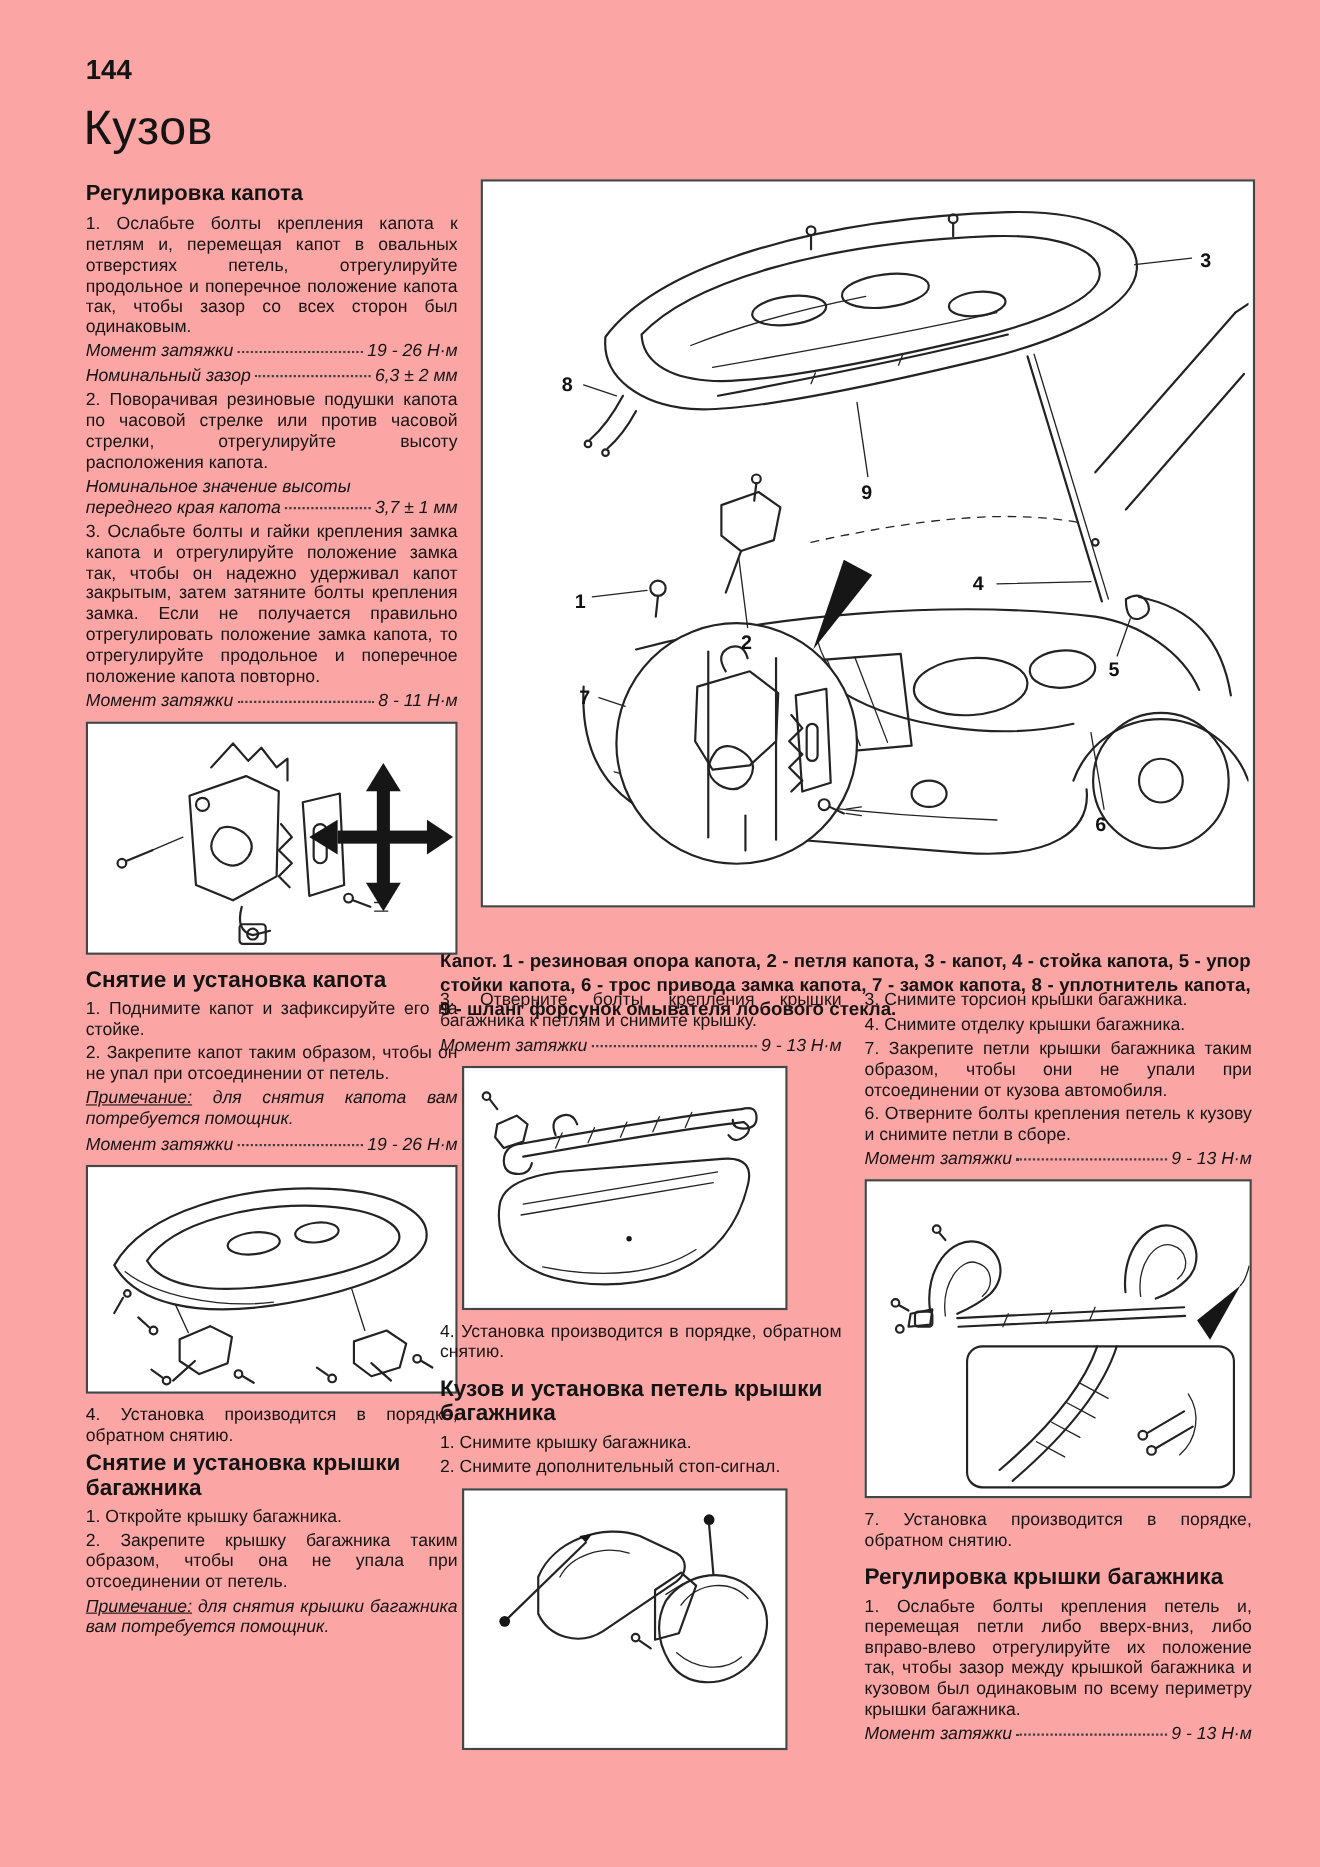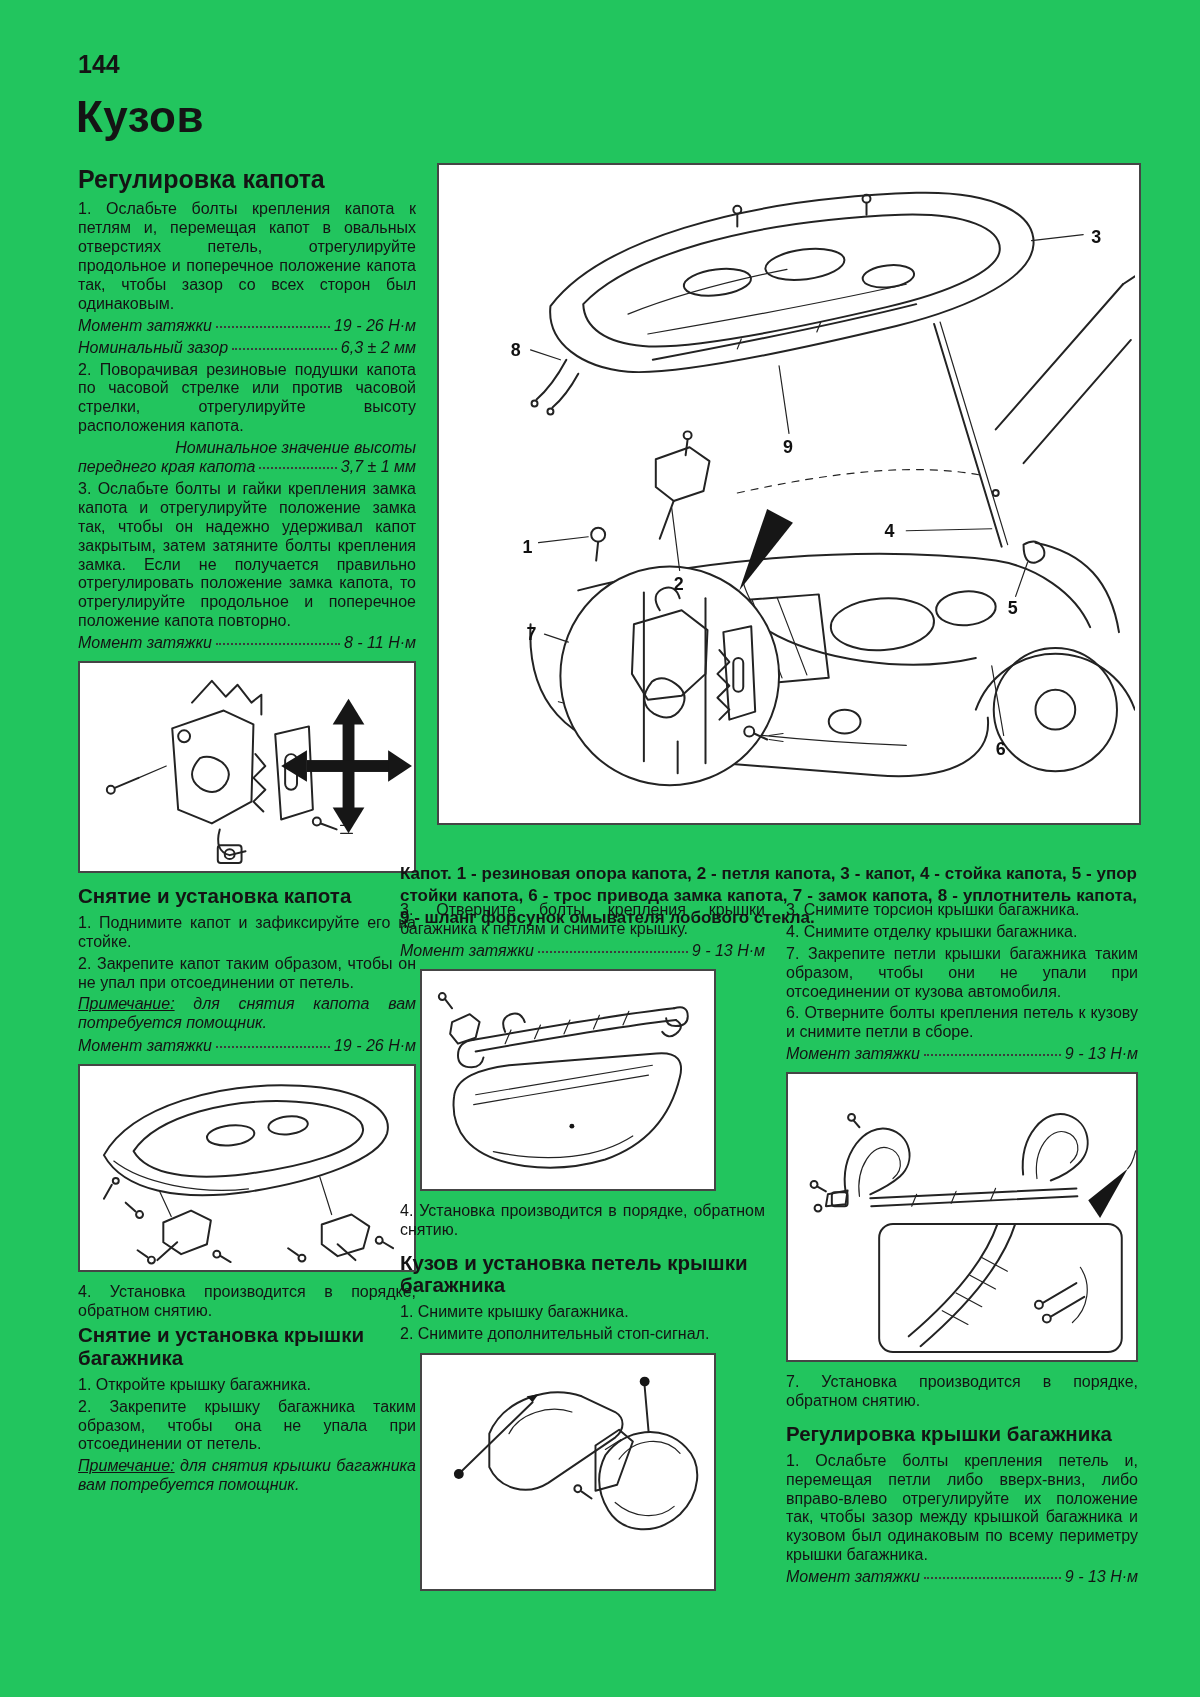--- a/index.html
+++ b/index.html
@@ -1,31 +1,31 @@
 <!DOCTYPE html>
 <html><head>
 <meta charset="utf-8">
 <style>
   html,body{margin:0;padding:0;background:#ffffff;}
-  .page{position:relative;width:1200px;height:1697px;background:#22c55e;overflow:hidden;
+  .page{position:relative;width:1200px;height:1697px;background:#fca5a5;overflow:hidden;
         font-family:"Liberation Sans",sans-serif;color:#141414;}
   .pagenum{position:absolute;left:78px;top:50px;font-size:25px;font-weight:bold;}
-  .doctitle{position:absolute;left:76px;top:92px;font-size:44px;font-weight:bold;letter-spacing:.5px;}
+  .doctitle{position:absolute;left:76px;top:92px;font-size:44px;font-weight:normal;letter-spacing:.5px;}
   .leftcol{position:absolute;left:78px;top:166px;width:338px;}
   .midcol{position:absolute;left:400px;top:901px;width:365px;}
   .rightcol{position:absolute;left:786px;top:901px;width:352px;}
   .p{margin:0 0 3px 0;font-size:16px;line-height:1.18;text-align:justify;}
-  .h1{font-size:25px;font-weight:bold;margin:0 0 8px 0;line-height:1.05;}
+  .h1{font-size:20px;font-weight:bold;margin:0 0 8px 0;line-height:1.05;}
   .h2{font-size:20.5px;font-weight:bold;margin:12px 0 6px 0;line-height:1.12;}
   .hbig{font-size:29px;font-weight:bold;margin:16px 0 4px 0;line-height:1.05;}
   .spec{display:flex;align-items:baseline;font-style:italic;font-size:16px;margin:1px 0 4px 0;}
   .spec .lbl{white-space:nowrap;}
   .spec .dots{flex:1;border-bottom:2px dotted #3c3c3c;margin:0 4px;transform:translateY(-3px);min-width:12px;}
   .spec .val{white-space:nowrap;}
-  .specline{font-style:italic;font-size:16px;margin:1px 0 0 0;text-align:right;}
+  .specline{font-style:italic;font-size:16px;margin:1px 0 0 0;}
   .note{margin:2px 0 4px 0;font-size:16px;font-style:italic;line-height:1.18;text-align:justify;}
   .note .nlabel{text-decoration:underline;}
   .fig{border:2px solid #454545;background:#fff;margin:9px 0 11px 0;}
   .fig svg{display:block;}
   .fig.m{width:292px;margin-left:20px;}
   .mainfig{position:absolute;left:437px;top:163px;width:700px;height:658px;border:2px solid #454545;background:#fff;}
   .caption{position:absolute;left:400px;top:831px;width:737px;font-weight:bold;font-size:17px;line-height:1.28;text-align:justify;margin-top:32px;}
   svg.lineart *{stroke:#232323;fill:none;stroke-width:2;stroke-linecap:round;stroke-linejoin:round;}
   svg.lineart .thin{stroke-width:1.2;}
   svg.lineart .fill{fill:#161616;stroke:none;}

